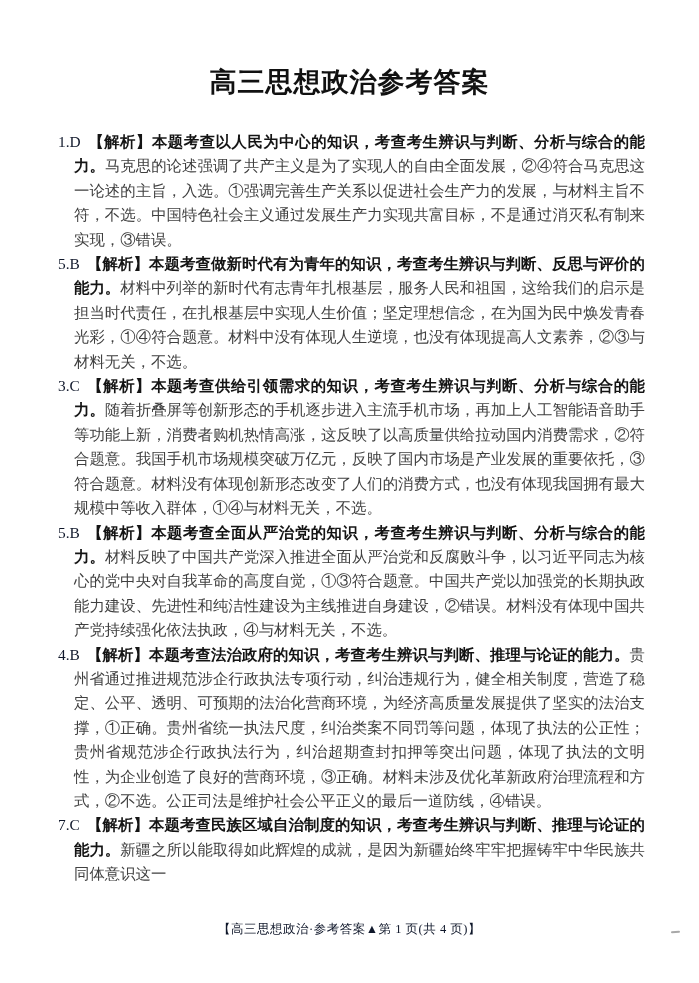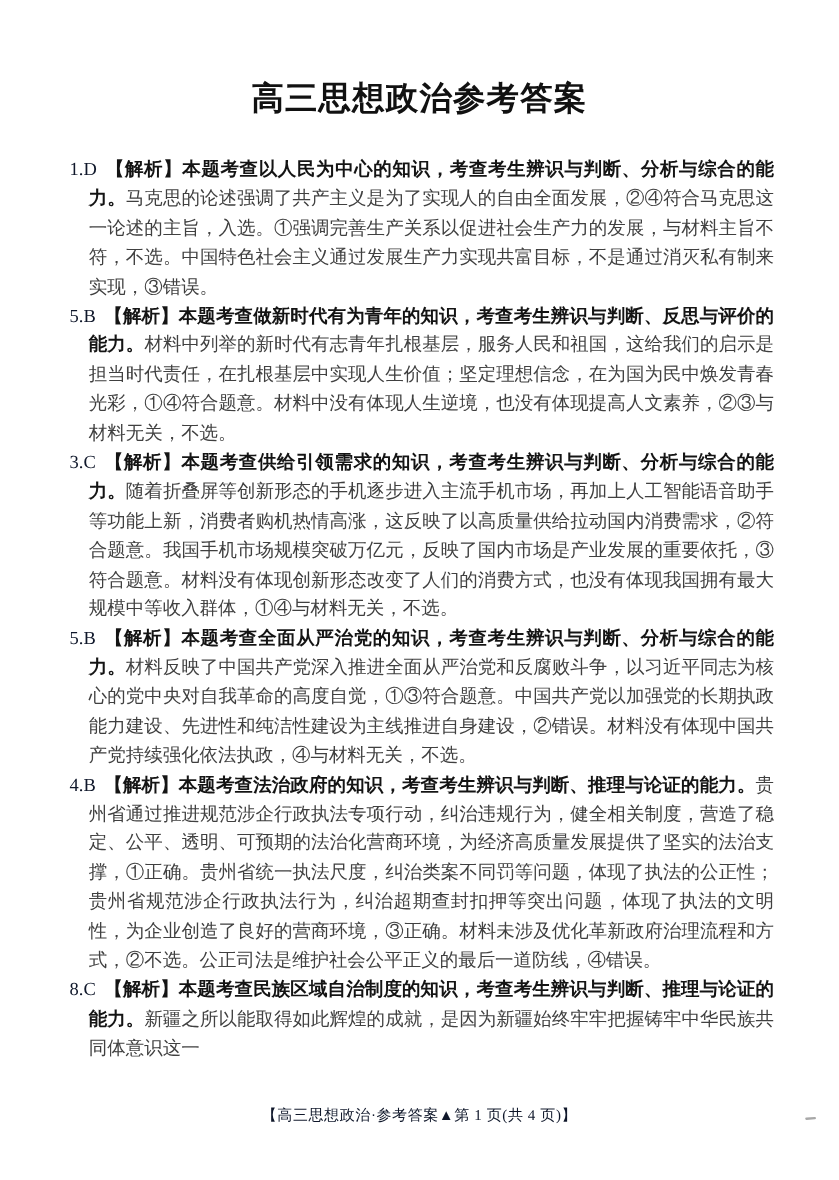--- a/index.html
+++ b/index.html
@@ -78,21 +78,21 @@
 
     <p class="answer"><span class="num">5.B</span><span class="head">【解析】本题考查做新时代有为青年的知识，考查考生辨识与判断、反思与评价的能力。</span><span class="body-text">材料中列举的新时代有志青年扎根基层，服务人民和祖国，这给我们的启示是担当时代责任，在扎根基层中实现人生价值；坚定理想信念，在为国为民中焕发青春光彩，①④符合题意。材料中没有体现人生逆境，也没有体现提高人文素养，②③与材料无关，不选。</span></p>
 
     <p class="answer"><span class="num">3.C</span><span class="head">【解析】本题考查供给引领需求的知识，考查考生辨识与判断、分析与综合的能力。</span><span class="body-text">随着折叠屏等创新形态的手机逐步进入主流手机市场，再加上人工智能语音助手等功能上新，消费者购机热情高涨，这反映了以高质量供给拉动国内消费需求，②符合题意。我国手机市场规模突破万亿元，反映了国内市场是产业发展的重要依托，③符合题意。材料没有体现创新形态改变了人们的消费方式，也没有体现我国拥有最大规模中等收入群体，①④与材料无关，不选。</span></p>
 
 
     <p class="answer"><span class="num">5.B</span><span class="head">【解析】本题考查全面从严治党的知识，考查考生辨识与判断、分析与综合的能力。</span><span class="body-text">材料反映了中国共产党深入推进全面从严治党和反腐败斗争，以习近平同志为核心的党中央对自我革命的高度自觉，①③符合题意。中国共产党以加强党的长期执政能力建设、先进性和纯洁性建设为主线推进自身建设，②错误。材料没有体现中国共产党持续强化依法执政，④与材料无关，不选。</span></p>
 
     <p class="answer"><span class="num">4.B</span><span class="head">【解析】本题考查法治政府的知识，考查考生辨识与判断、推理与论证的能力。</span><span class="body-text">贵州省通过推进规范涉企行政执法专项行动，纠治违规行为，健全相关制度，营造了稳定、公平、透明、可预期的法治化营商环境，为经济高质量发展提供了坚实的法治支撑，①正确。贵州省统一执法尺度，纠治类案不同罚等问题，体现了执法的公正性；贵州省规范涉企行政执法行为，纠治超期查封扣押等突出问题，体现了执法的文明性，为企业创造了良好的营商环境，③正确。材料未涉及优化革新政府治理流程和方式，②不选。公正司法是维护社会公平正义的最后一道防线，④错误。</span></p>
 
-    <p class="answer"><span class="num">8.C</span><span class="head">【解析】本题考查民族区域自治制度的知识，考查考生辨识与判断、推理与论证的能力。</span><span class="body-text">新疆之所以能取得如此辉煌的成就，是因为新疆始终牢牢把握铸牢中华民族共同体意识这一</span></p>
+    <p class="answer"><span class="num">7.C</span><span class="head">【解析】本题考查民族区域自治制度的知识，考查考生辨识与判断、推理与论证的能力。</span><span class="body-text">新疆之所以能取得如此辉煌的成就，是因为新疆始终牢牢把握铸牢中华民族共同体意识这一</span></p>
 
   </div>
 
   <div class="footer">【高三思想政治·参考答案▲第 1 页(共 4 页)】</div>
 
   <div class="smudge"></div>
 
 </div>
 
 </body></html>

